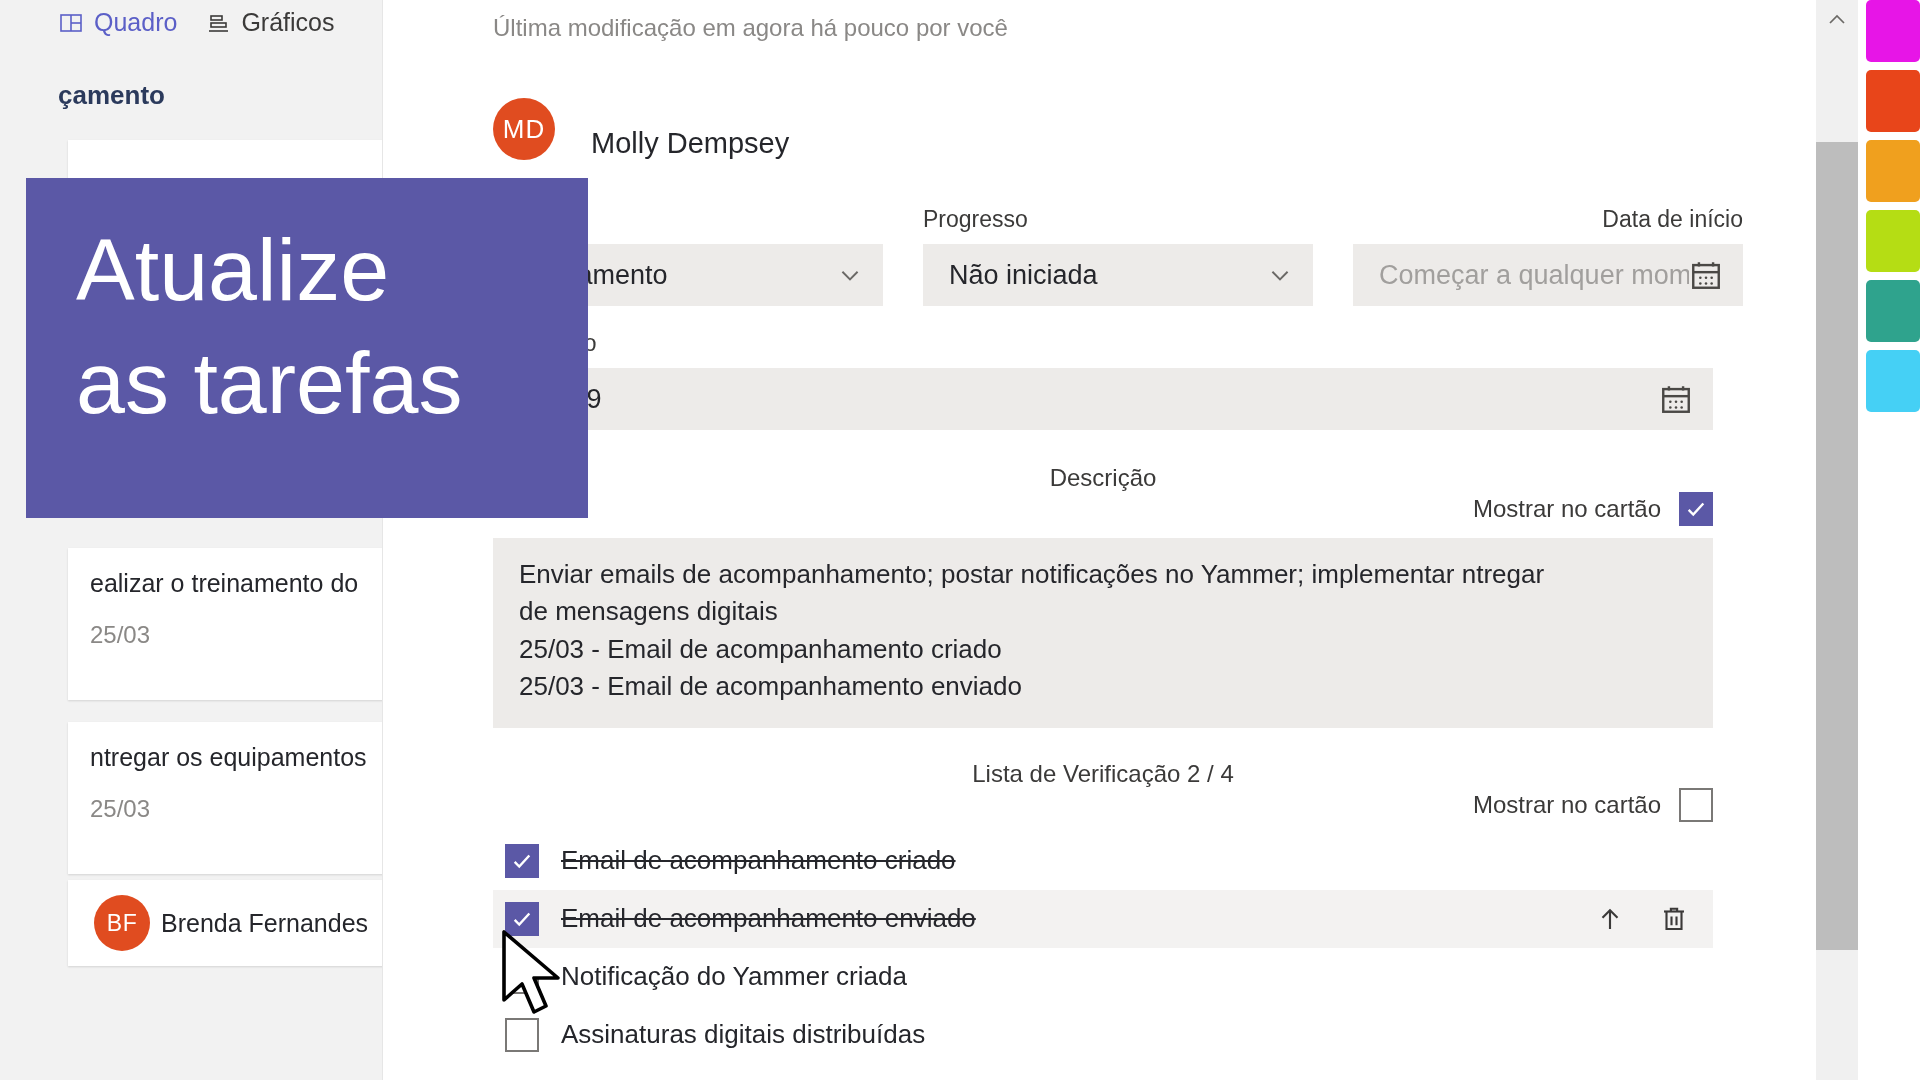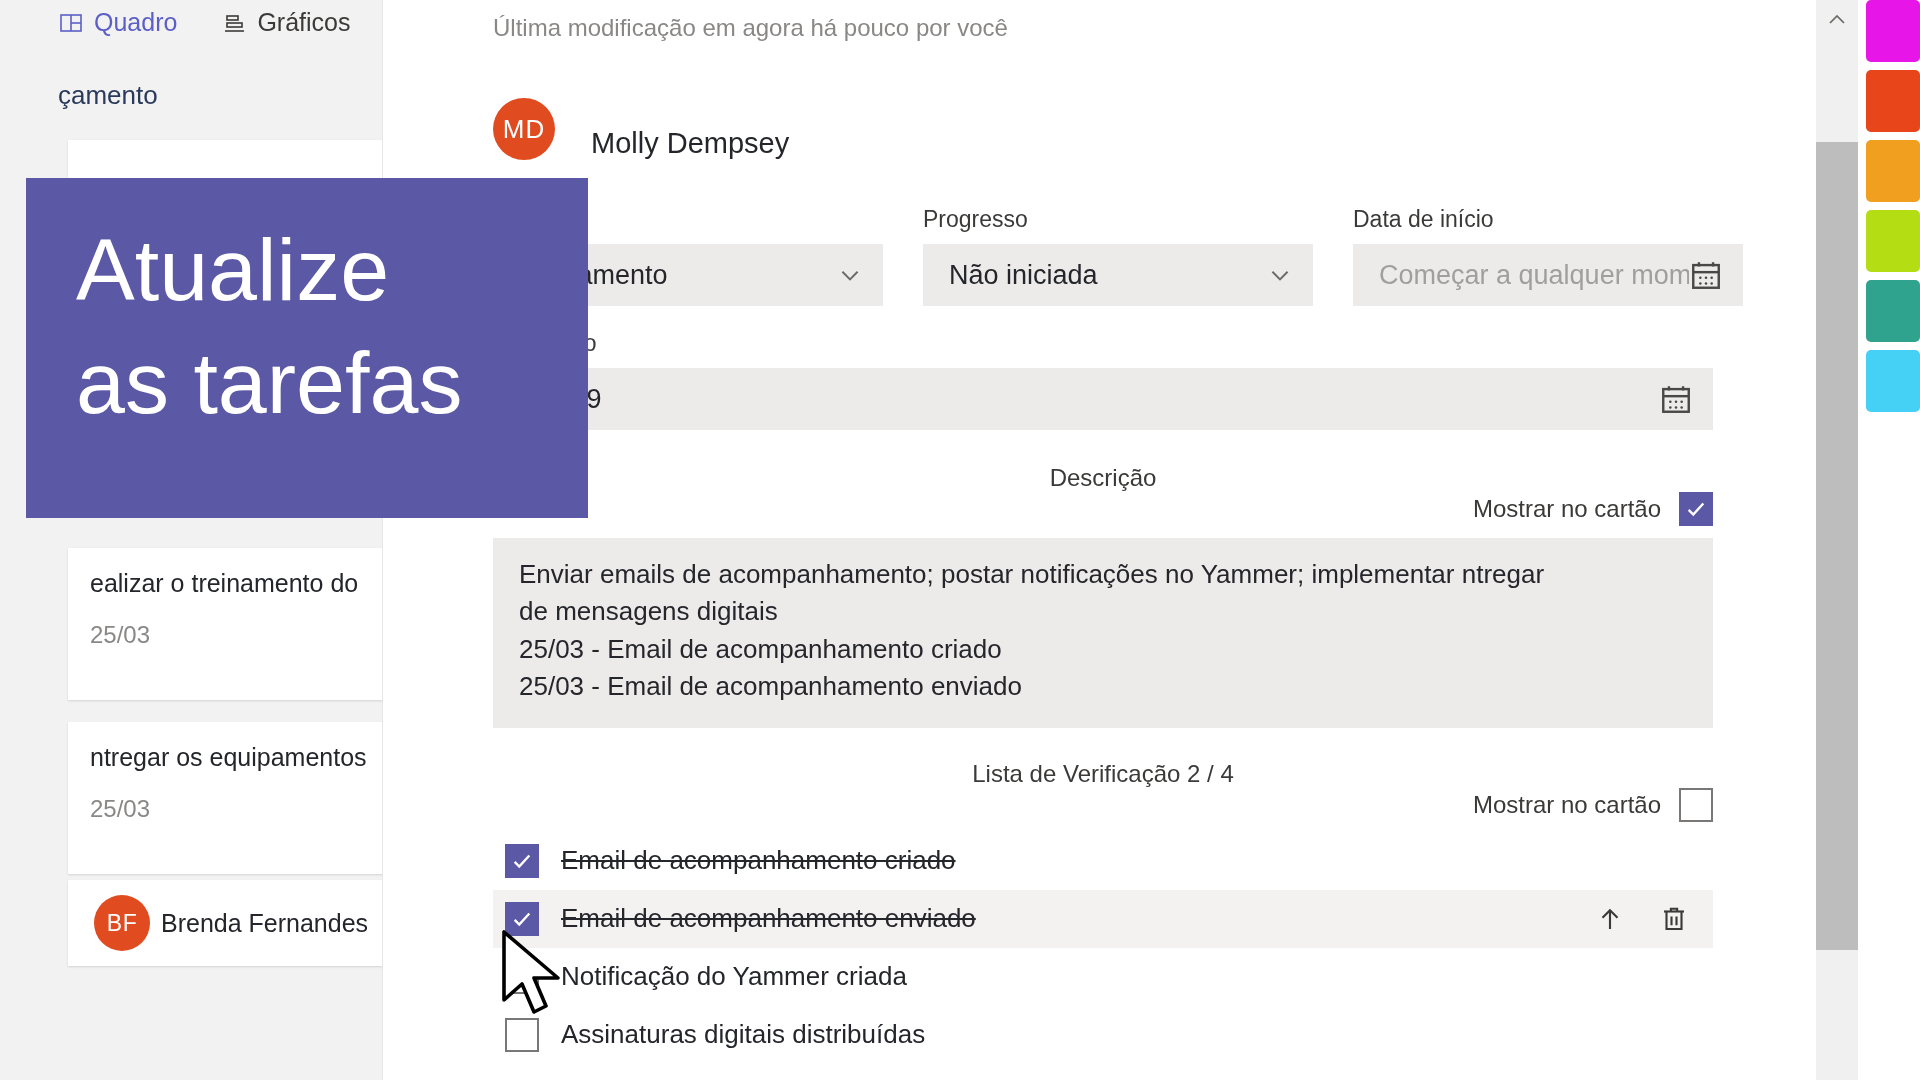--- a/index.html
+++ b/index.html
@@ -15,33 +15,33 @@
 
   
   .board-bg {
     position: absolute; left: 0; top: 0;
     width: 400px; height: 1080px;
     background: #f2f2f2;
     overflow: hidden;
   }
   .board-tabs {
     position: absolute; left: 58px; top: 8px;
-    display: flex; align-items: center; gap: 44px;
+    display: flex; align-items: center; gap: 28px;
   }
   .board-tab {
     display: flex; align-items: center; gap: 10px;
     font-size: 25px; color: #5b5fc7; white-space: nowrap;
     cursor: pointer;
   }
   .board-tab.secondary { color: #3b3a39; }
   .tab-ico { display: inline-block; width: 26px; height: 24px; flex: 0 0 26px; }
 
   .board-heading {
     position: absolute; left: 58px; top: 80px;
-    font-size: 26px; font-weight: normal; color: #2b3a5c;
+    font-size: 26px; font-weight: bold; color: #2b3a5c;
     white-space: nowrap;
   }
 
   .bcard {
     position: absolute; left: 68px;
     width: 320px; background: #ffffff;
     box-shadow: 0 1px 2px rgba(0,0,0,.13);
     padding: 20px 22px;
   }
   .bcard .bctitle {
@@ -129,21 +129,21 @@
     color: #6b6966;
   }
   .cal-ico { width: 34px; height: 34px; flex: 0 0 34px; color: #4a4845; }
 
   .row-fields {
     margin-top: 46px;
     display: flex; gap: 40px;
   }
   .col-bucket { width: 390px; }
   .col-progress { width: 390px; }
-  .col-start { width: 390px; }
+  .col-start { width: 390px; text-align: right; }
 
   .row-due { margin-top: 24px; width: 1220px; }
 
   
   .sec-head {
     margin-top: 34px;
     display: flex; align-items: center; width: 1220px; flex-direction: column;
   }
   .sec-head .sh-label { font-size: 24px; color: #3b3a39; }
   .sec-head .sh-right {

